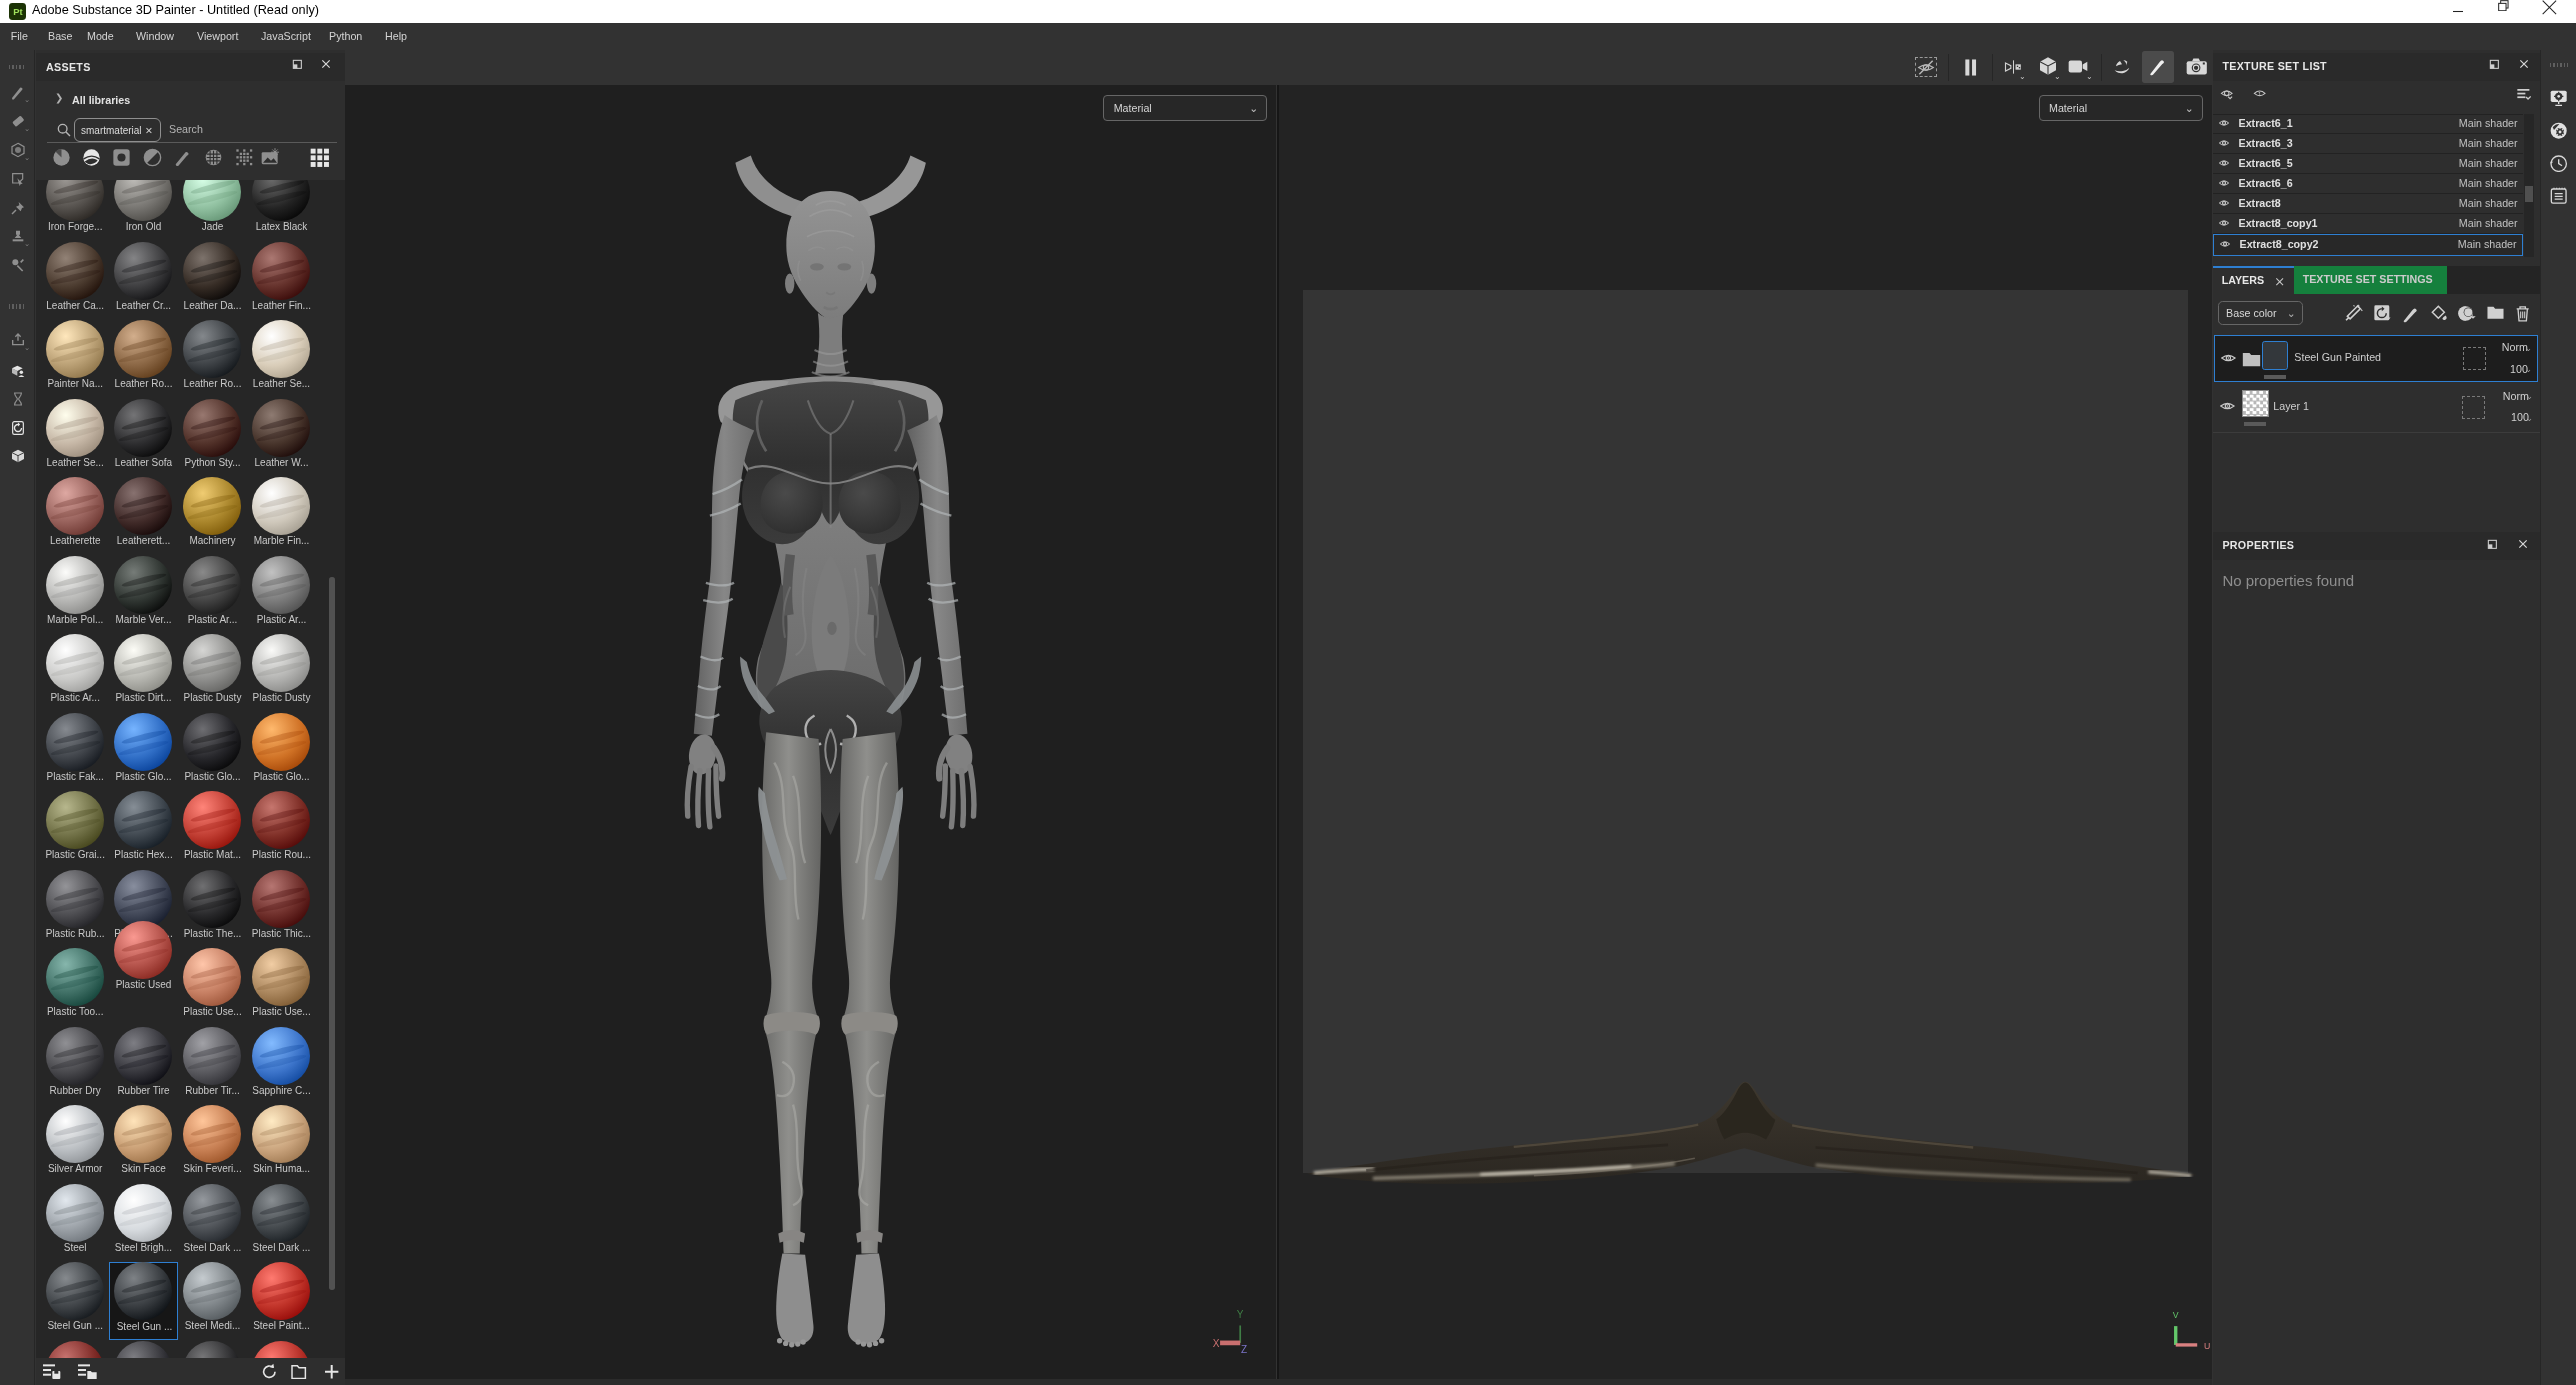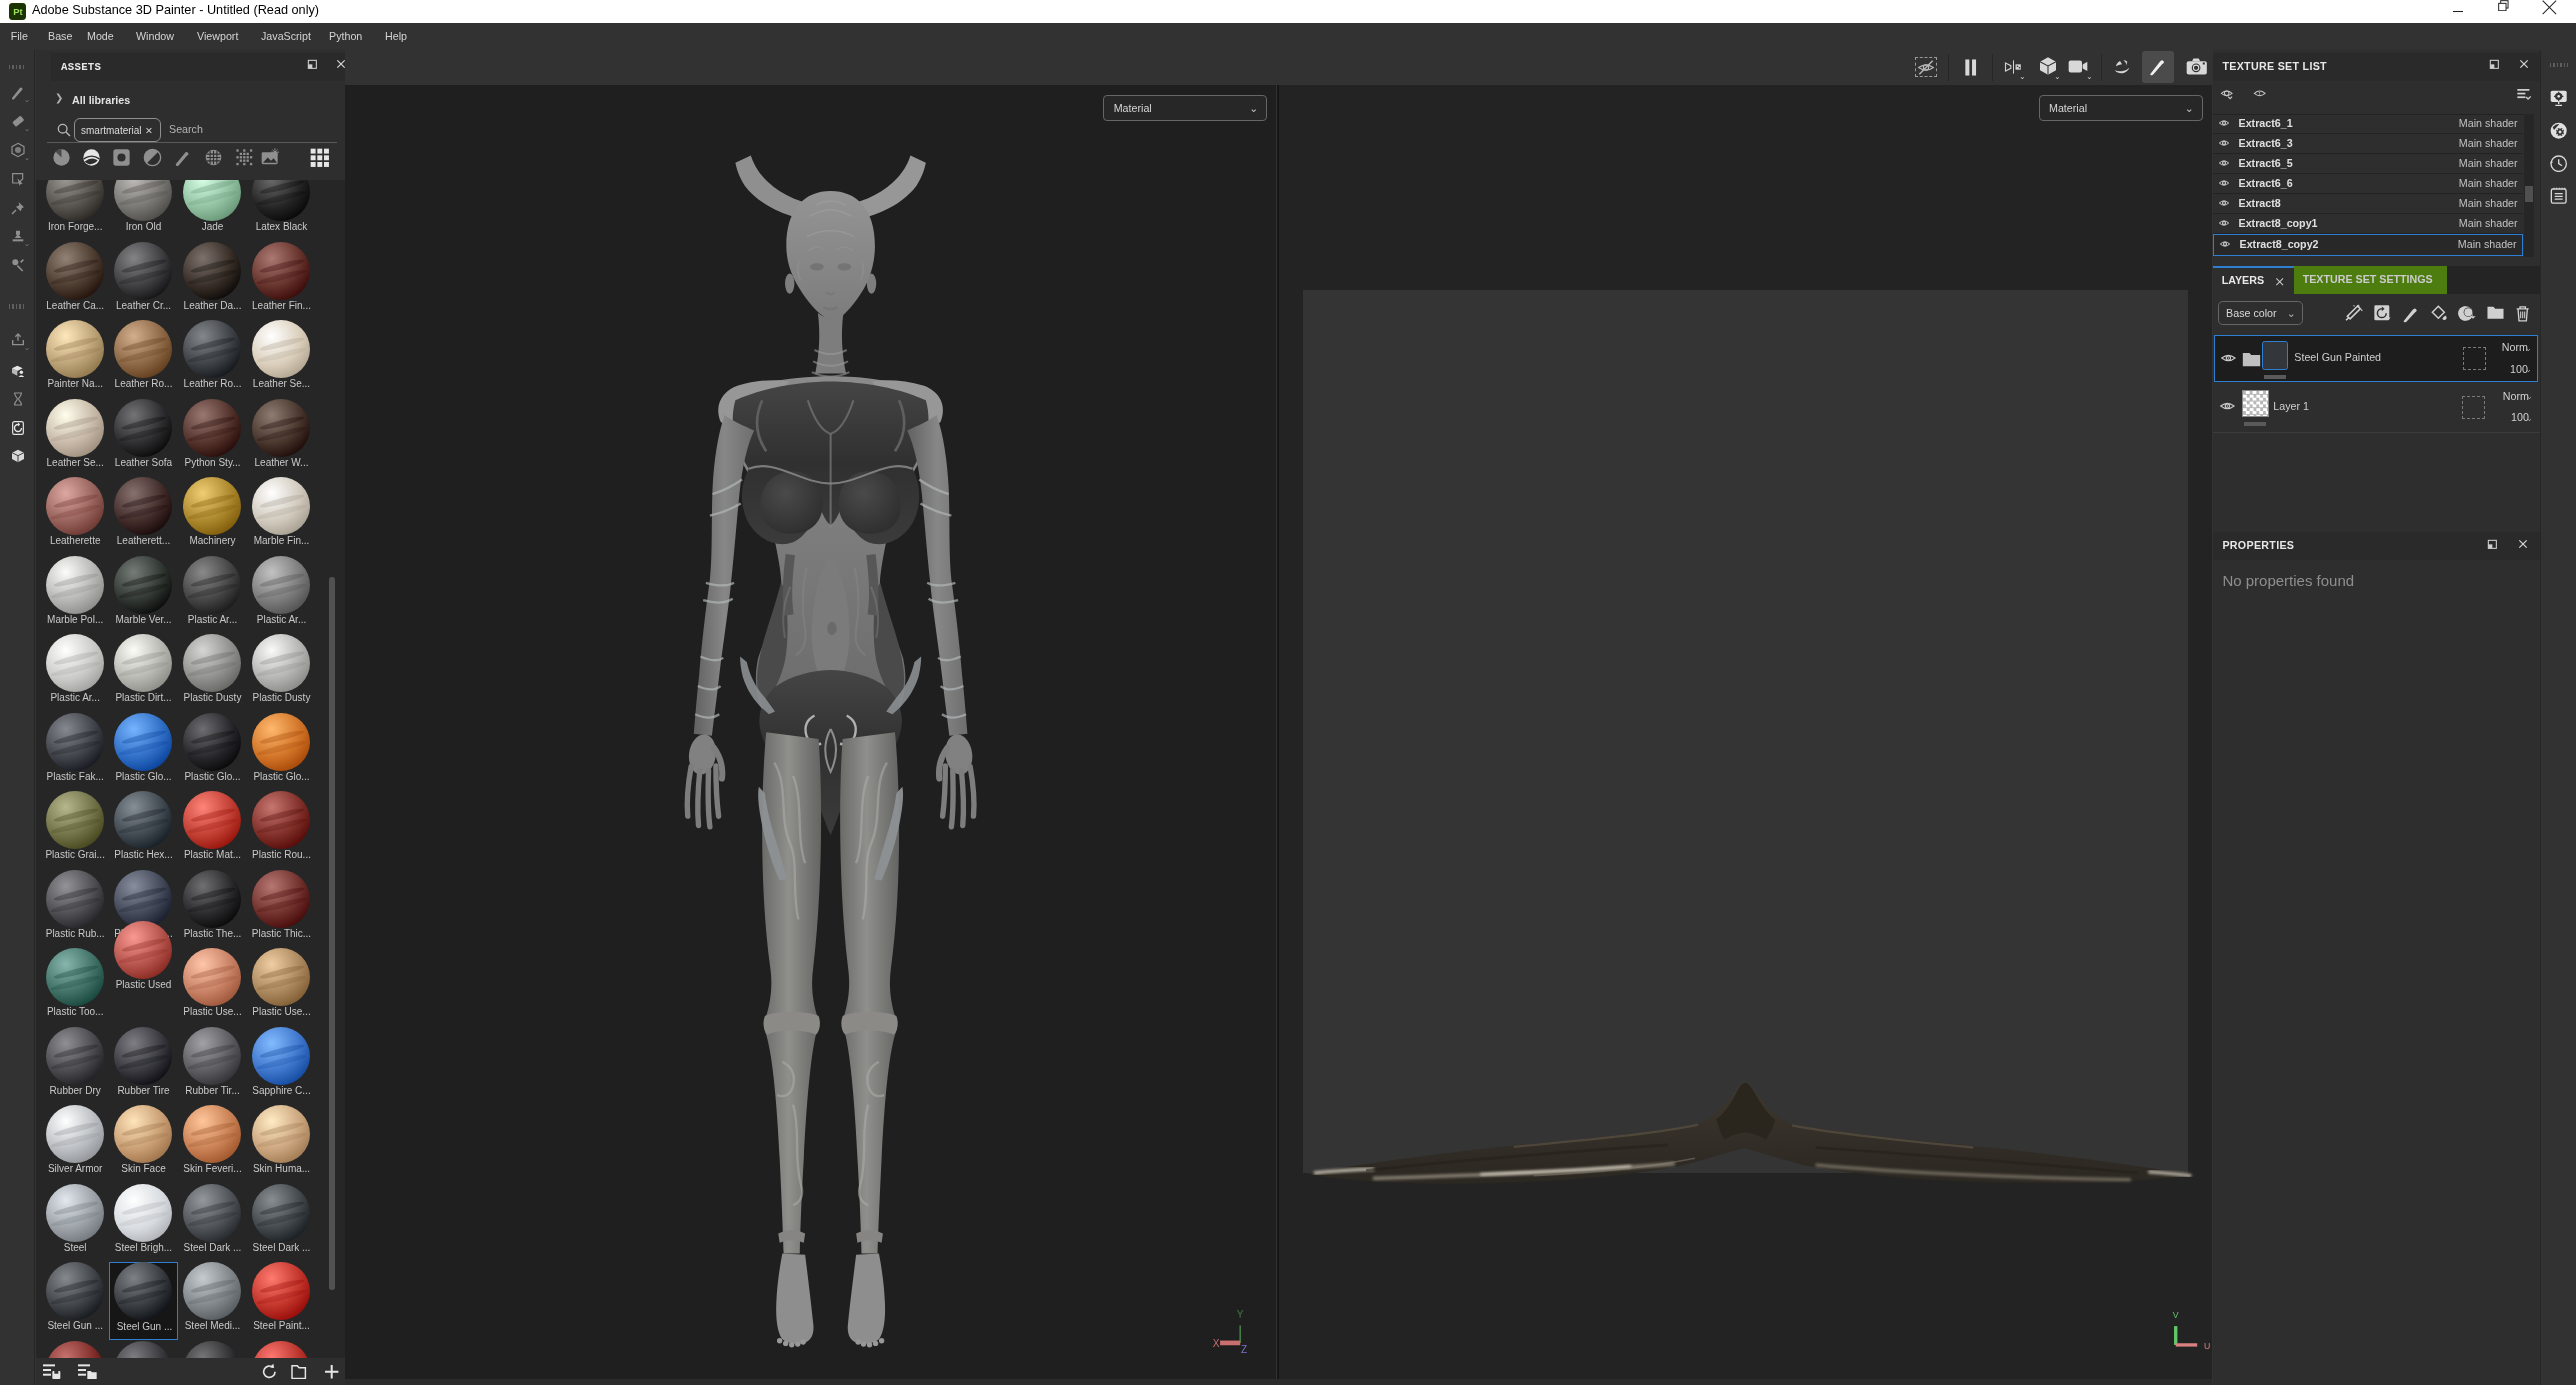--- a/index.html
+++ b/index.html
@@ -13,21 +13,21 @@
 .winbtn{position:absolute;top:0;height:23px;color:#222}
 
 #menubar{position:absolute;left:0;top:23px;width:2576px;height:27px;background:#323232;}
 #menubar span{position:absolute;top:6.7px;font-size:10.7px;color:#d4d4d4}
 
 #lefttools{position:absolute;left:0;top:50px;width:35px;height:1336px;background:#323232;
  border-right:0.7px solid #262626}
 .ltool{position:absolute;left:0;width:35px;text-align:center}
 
 #assets{position:absolute;left:36px;top:50px;width:309px;height:1336px;background:#2e2e2e;}
-#assetshead{position:absolute;left:15px;top:2.7px;width:309px;height:28px;background:#2a2a2a;font-family:Liberation Mono, monospace;}
+#assetshead{position:absolute;left:0;top:2.7px;width:309px;height:28px;background:#2a2a2a;}
 #assetshead .t{position:absolute;left:10px;top:8px;font-size:10.7px;font-weight:bold;color:#e8e8e8;letter-spacing:0.3px}
 .panicon{position:absolute;top:6.7px}
 #alllib{position:absolute;left:36px;top:44px;font-size:10.7px;font-weight:bold;color:#e2e2e2}
 #alllibchev{position:absolute;left:19px;top:42px;color:#b0b0b0;font-size:10px}
 #searchrow{position:absolute;left:0;top:64px;width:309px;height:29.5px}
 #tag{position:absolute;left:38px;top:4px;width:87px;height:24px;border:0.7px solid #8f8f8f;
  border-radius:6px;color:#dcdcdc;font-size:10px;line-height:23px;padding-left:6px}
 #tag .x{color:#cfcfcf;padding-left:3.4px;font-size:9.4px}
 #searchlbl{position:absolute;left:133px;top:8.7px;font-size:10.7px;color:#b4b4b4}
 #srchdiv{position:absolute;left:11.4px;top:92px;width:290px;height:0.7px;background:#5a5a5a}
@@ -62,21 +62,21 @@
 .tsrow{position:absolute;left:0;width:310px;height:20px;border-bottom:0.7px solid #222;font-size:10.7px}
 .tsrow .nm{position:absolute;left:25.5px;top:2.7px;font-weight:bold;color:#e0e0e0}
 .tsrow .sh{position:absolute;right:5.4px;top:2.7px;color:#c2c2c2}
 .eyeic{position:absolute;left:5.4px;top:2.7px}
 #tslsb{position:absolute;left:311px;top:64px;width:10px;height:143px;background:#262626}
 #tslsb .th{position:absolute;left:1.3px;top:72px;width:7.4px;height:16px;background:#505050}
 
 #laytabs{position:absolute;left:0;top:216px;width:327px;height:28px;background:#242424}
 #laytab1{position:absolute;left:0;top:0;width:81px;height:28px;background:#2e2e2e;border-top:2px solid #2e7fd2}
 #laytab1 .t{position:absolute;left:8.7px;top:6px;font-weight:bold;font-size:10.7px;color:#e8e8e8}
-#laytab2{position:absolute;left:81px;top:0;width:153px;height:28px;background:#4d7c0f}
+#laytab2{position:absolute;left:81px;top:0;width:153px;height:28px;background:#15803d}
 #laytab2 .t{position:absolute;left:8.7px;top:7.4px;font-weight:bold;font-size:10.7px;color:#cccccc}
 #basecol{position:absolute;left:5.4px;top:251px;width:85px;height:24px;border:0.7px solid #666;border-radius:4.7px;
  font-size:10.7px;color:#d8d8d8;line-height:23px;padding-left:6.7px}
 .layrow{position:absolute;left:1.3px;width:324px;height:46px;background:#2e2e2e;font-size:10.7px;color:#c8c8c8}
 .layrow.sel{background:#1d1d1d;border:1.3px solid #2e7fd2}
 .lthumb{position:absolute;width:25.5px;height:29.5px;border:1.3px solid #2e7fd2;border-radius:2.7px;background:#33373b}
 .lbar{position:absolute;width:22px;height:4px;background:#5a5a5a}
 .norm{position:absolute;right:9.4px;color:#d0d0d0}
 .normch{position:absolute;right:5.4px;color:#9a9a9a;font-size:8.7px}
 .dashbox{position:absolute;width:23px;height:23px;border:0.7px dashed #7a7a7a}

